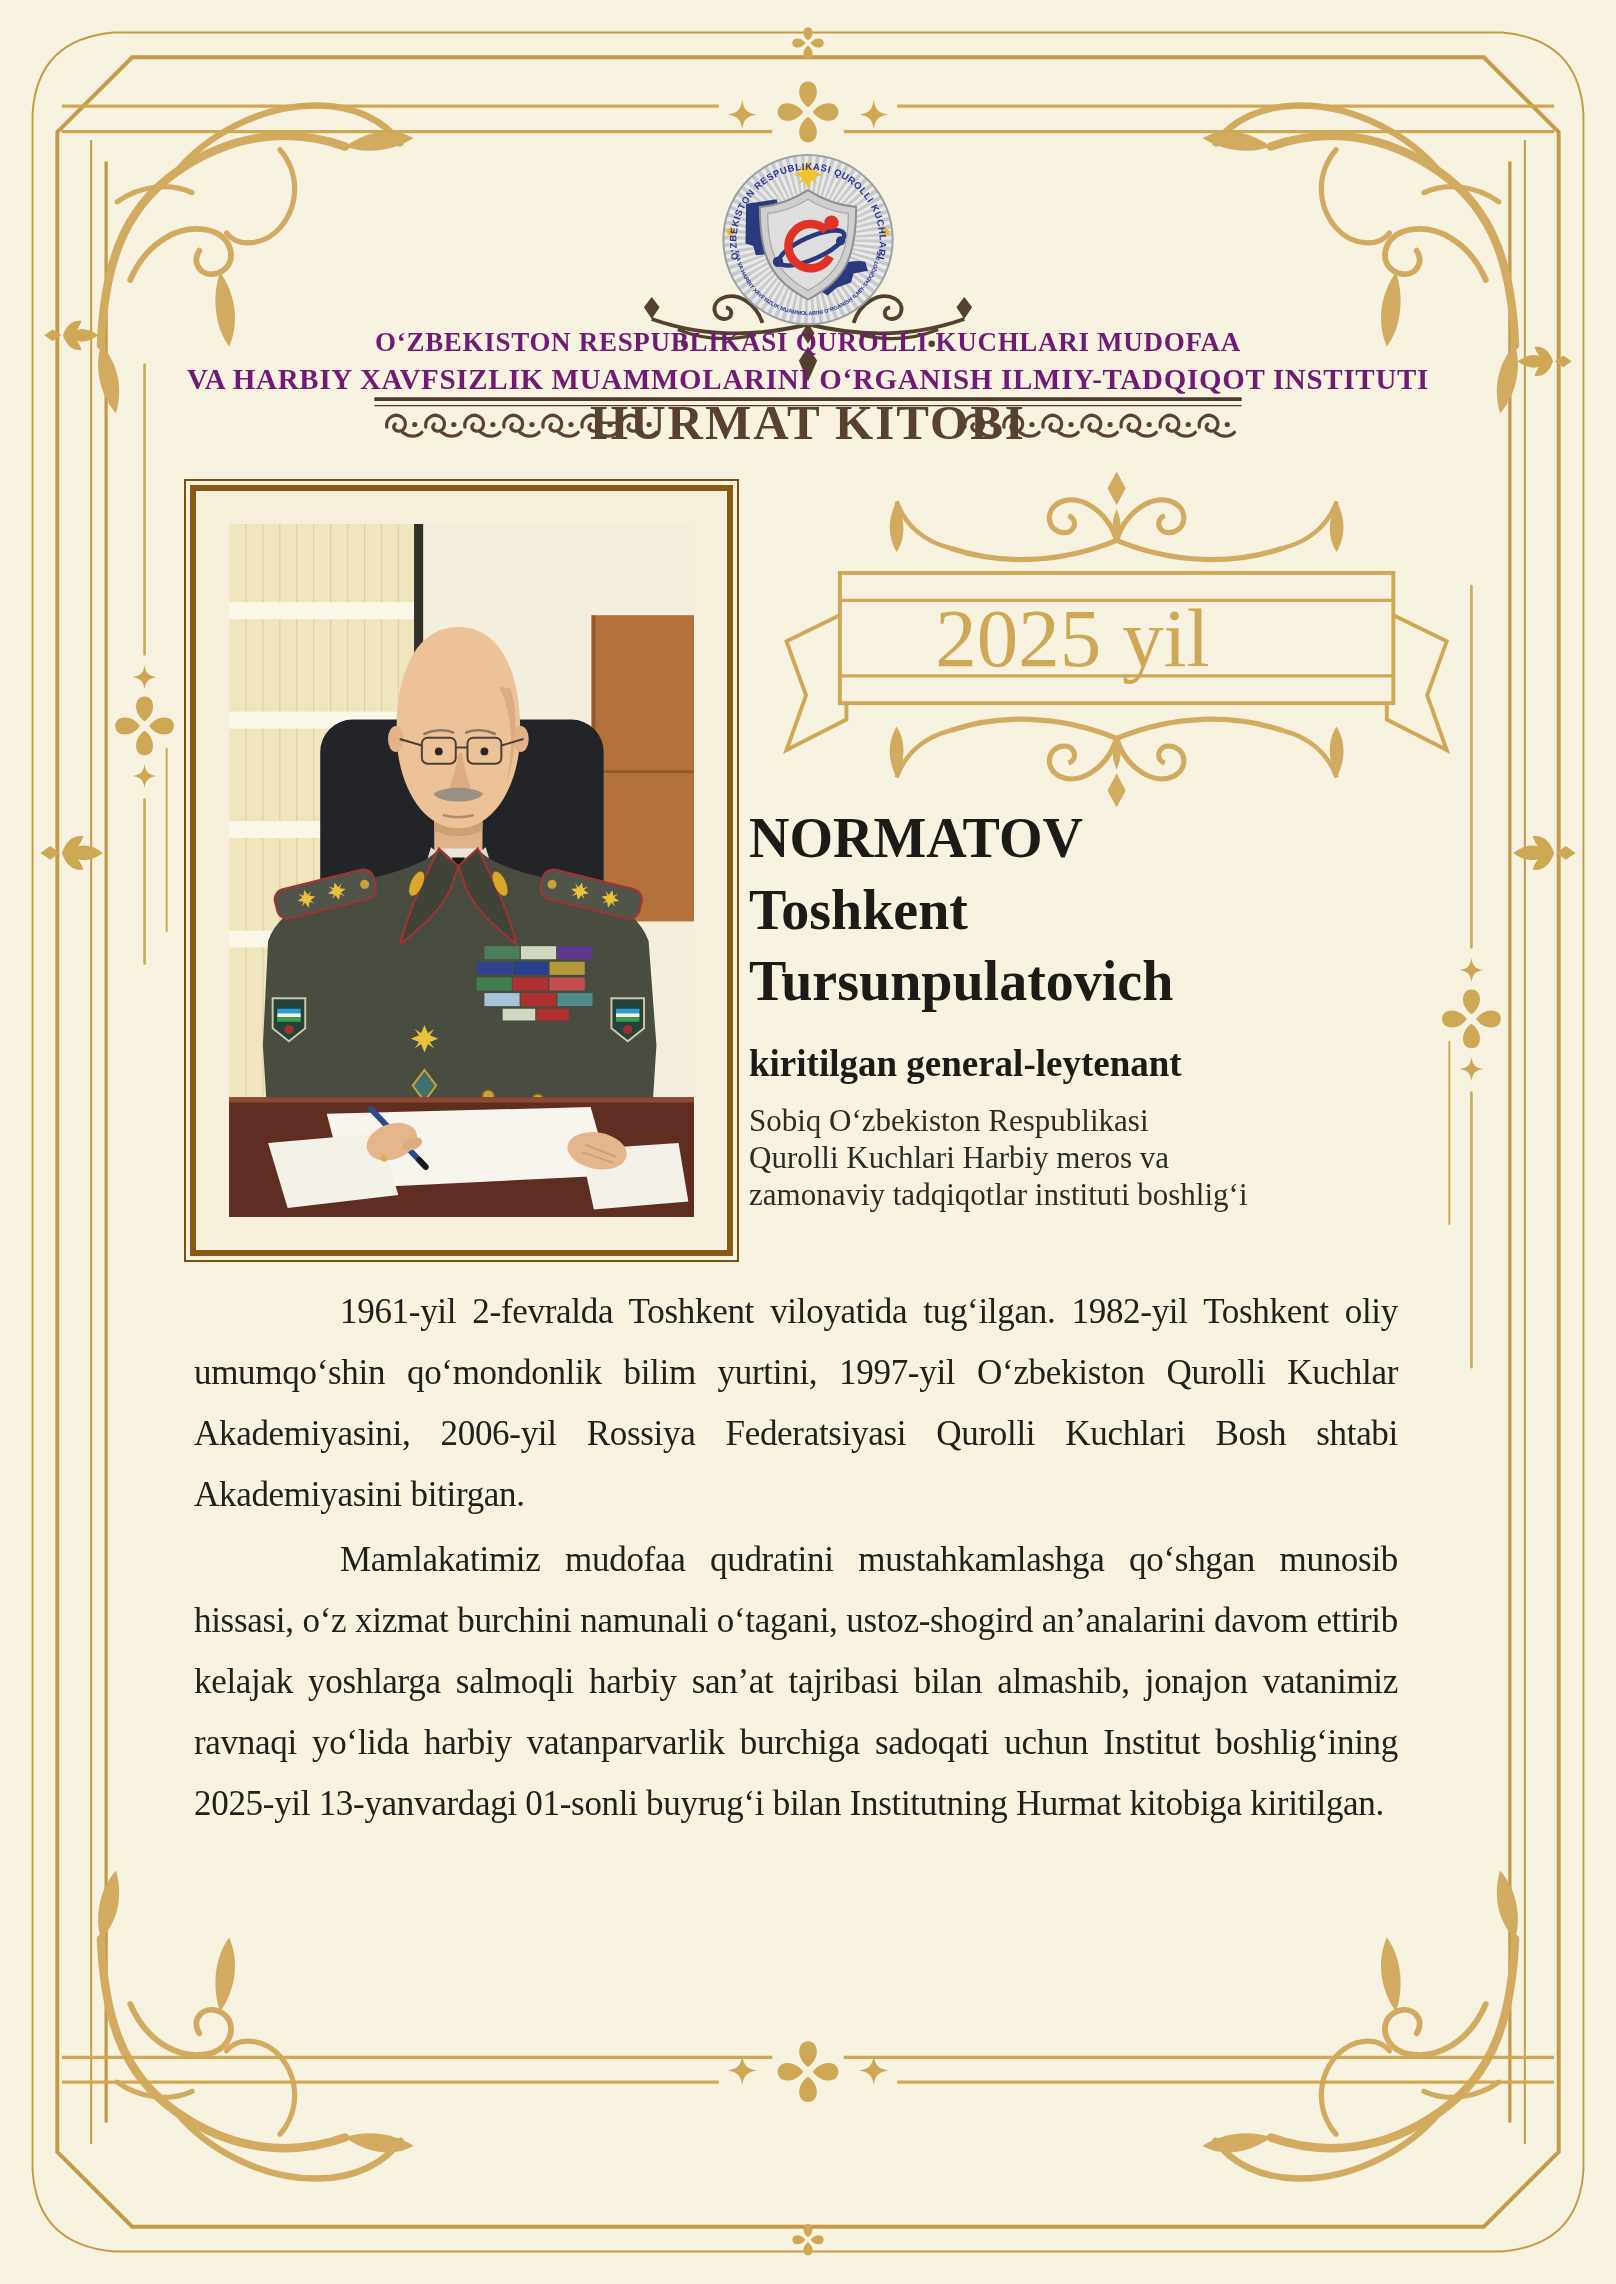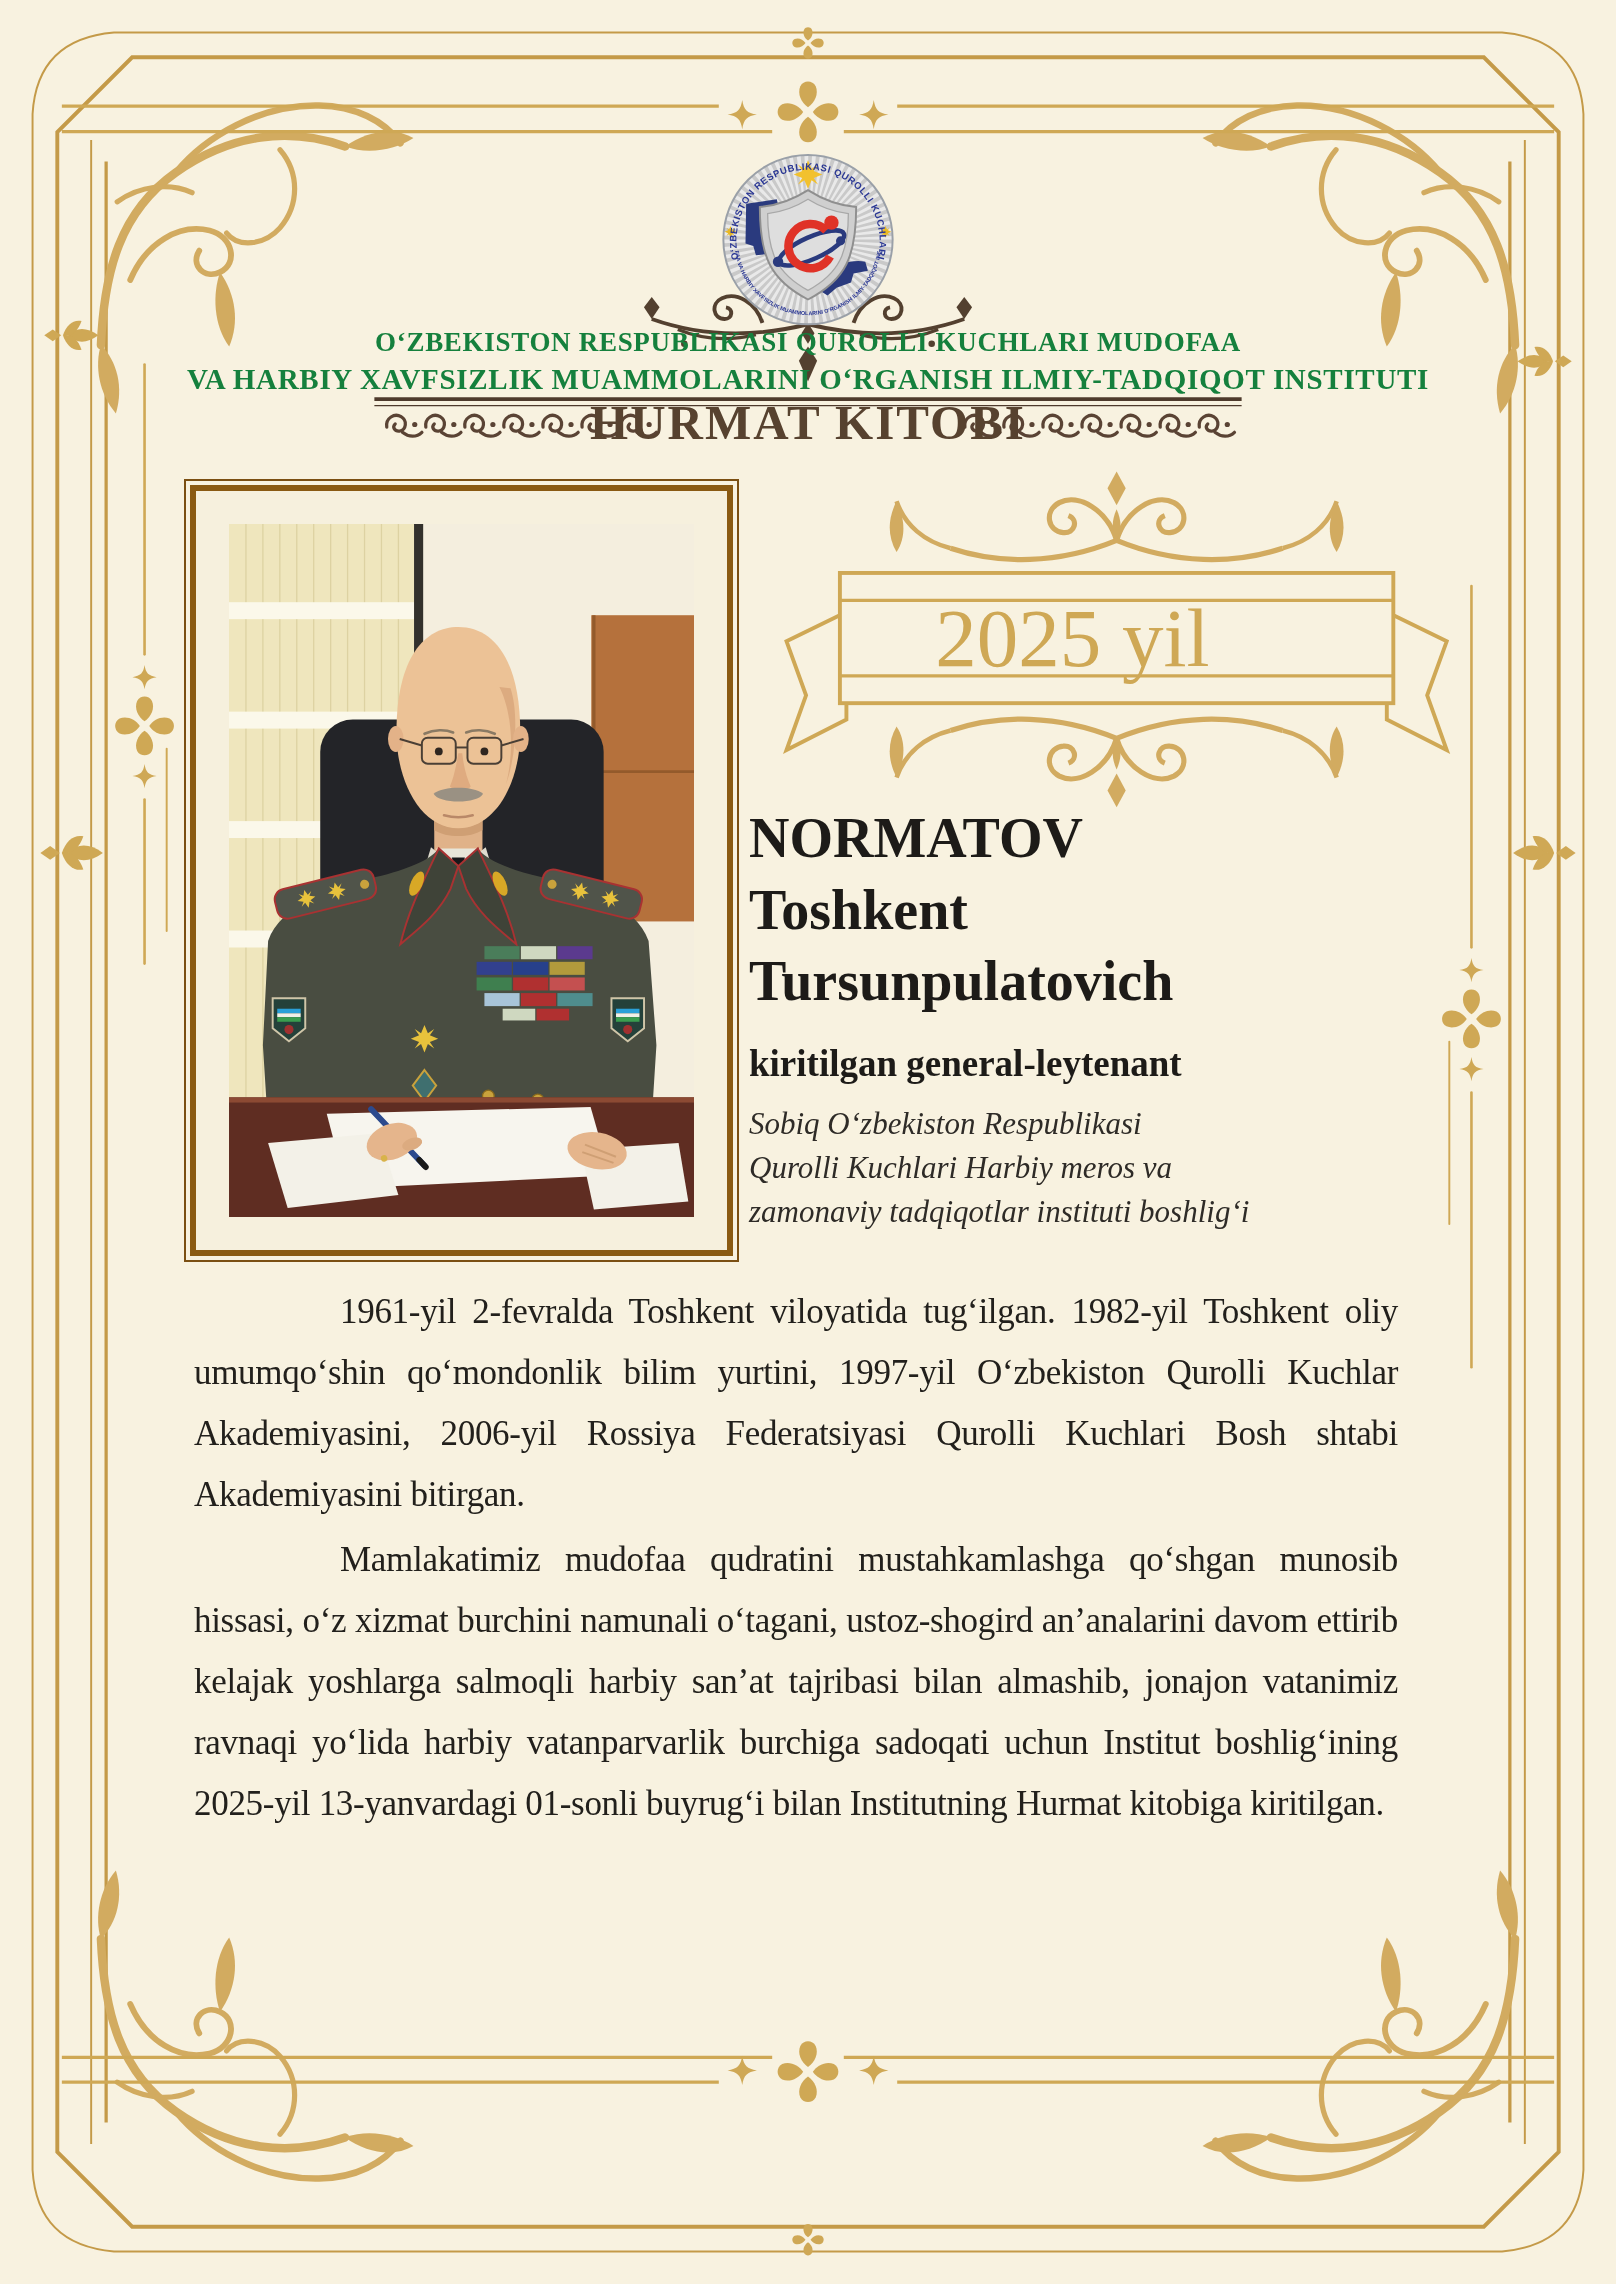--- a/index.html
+++ b/index.html
@@ -4,21 +4,21 @@
 <style>
   html,body{margin:0;padding:0;}
   body{
     width:1616px;height:2284px;position:relative;overflow:hidden;
     background:#f8f2e0;
     font-family:"Liberation Serif","DejaVu Serif",serif;
   }
   .abs{position:absolute;}
   #decor{position:absolute;left:0;top:0;width:1616px;height:2284px;z-index:1;}
   
-  .hdr{left:0;width:1616px;text-align:center;color:#15803d;font-weight:bold;z-index:3;}
+  .hdr{left:0;width:1616px;text-align:center;color:#701a75;font-weight:bold;z-index:3;}
   #hdr-line1{top:326px;font-size:27px;line-height:33px;letter-spacing:0.7px;}
   #hdr-line2{top:362px;font-size:29px;line-height:34px;letter-spacing:0.7px;}
   #main-title{top:395px;font-size:49px;line-height:55px;font-weight:bold;color:#57422f;letter-spacing:2px;z-index:3;}
   
   #photo-frame{
     left:184px;top:479px;width:555px;height:783px;box-sizing:border-box;
     border:2px solid #7b4f12;padding:3.9px;z-index:3;background:#f8f2e0;
   }
   #photo-frame .inner{
     width:100%;height:100%;box-sizing:border-box;
@@ -28,21 +28,21 @@
   #year-banner-label{
     left:796px;top:573px;width:553px;height:130px;line-height:130px;
     text-align:center;font-size:83px;color:#cfa855;z-index:3;
   }
   
   .name-col{left:749px;width:737px;text-align:left;color:#1d1b18;z-index:3;}
   #person-surname{top:806px;font-size:56px;font-weight:bold;line-height:65px;}
   #person-firstname{top:878px;font-size:56px;font-weight:bold;line-height:65px;}
   #person-patronymic{top:949px;font-size:56px;font-weight:bold;line-height:65px;}
   #person-rank{top:1042px;font-size:37px;font-weight:bold;line-height:44px;}
-  #person-position{top:1102px;font-size:31px;line-height:44px;color:#2e2b27;white-space:pre-line;font-style:italic;}
+  #person-position{top:1102px;font-size:31px;line-height:37px;color:#2e2b27;white-space:pre-line;}
   
   #body-text{
     left:190px;top:1277px;width:1212px;z-index:3;
     font-size:35px;line-height:61px;color:#22201c;text-align:justify;
   }
   #body-text p{margin:4px;text-indent:146px;letter-spacing:-0.3px;}
 </style>
 </head>
 <body>
 

